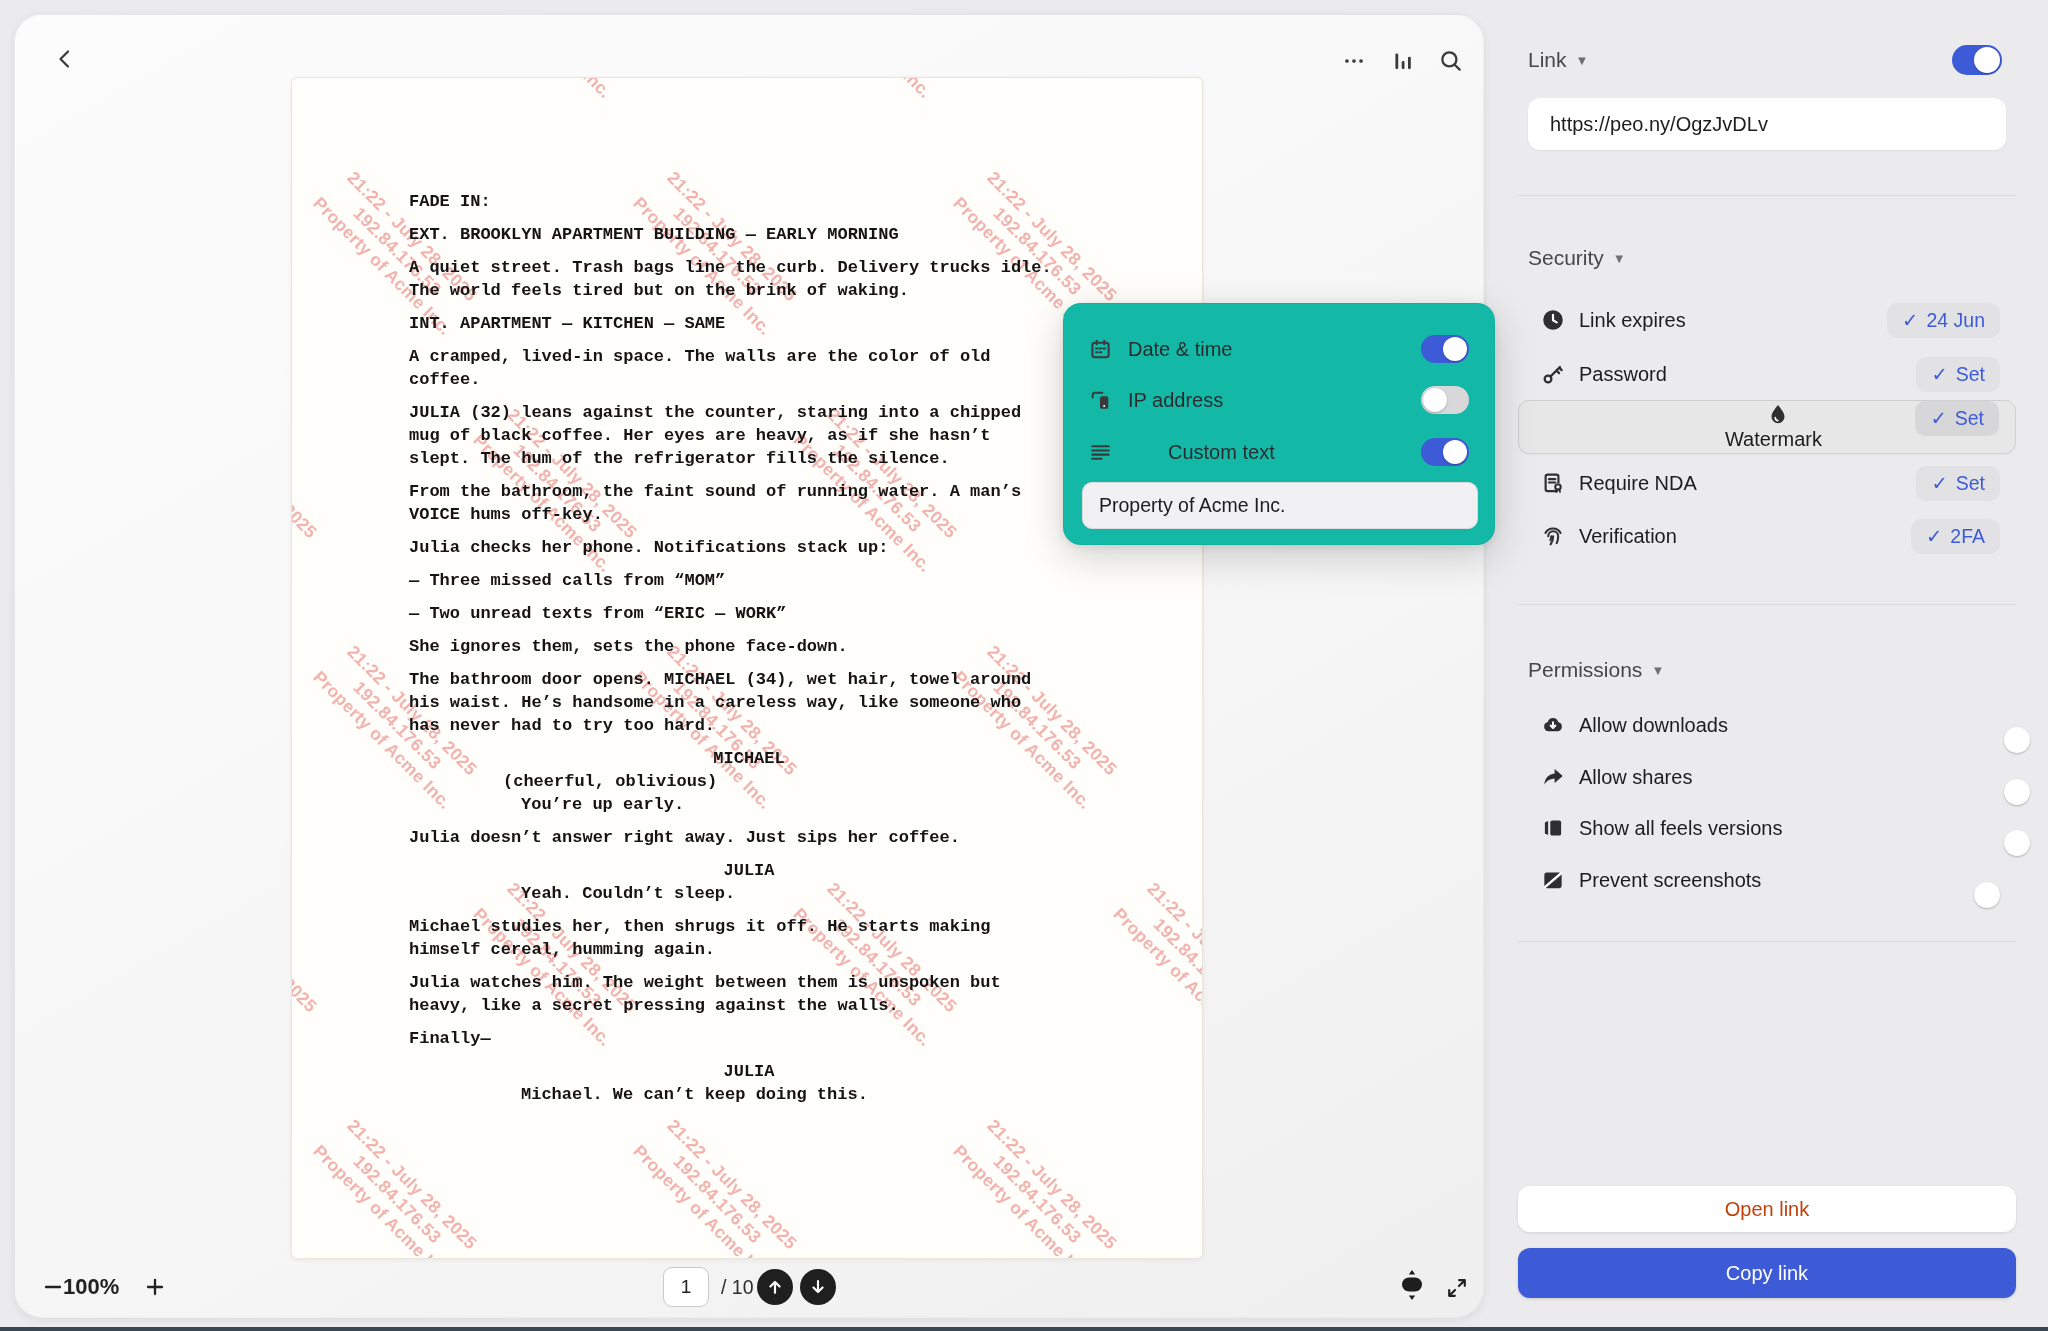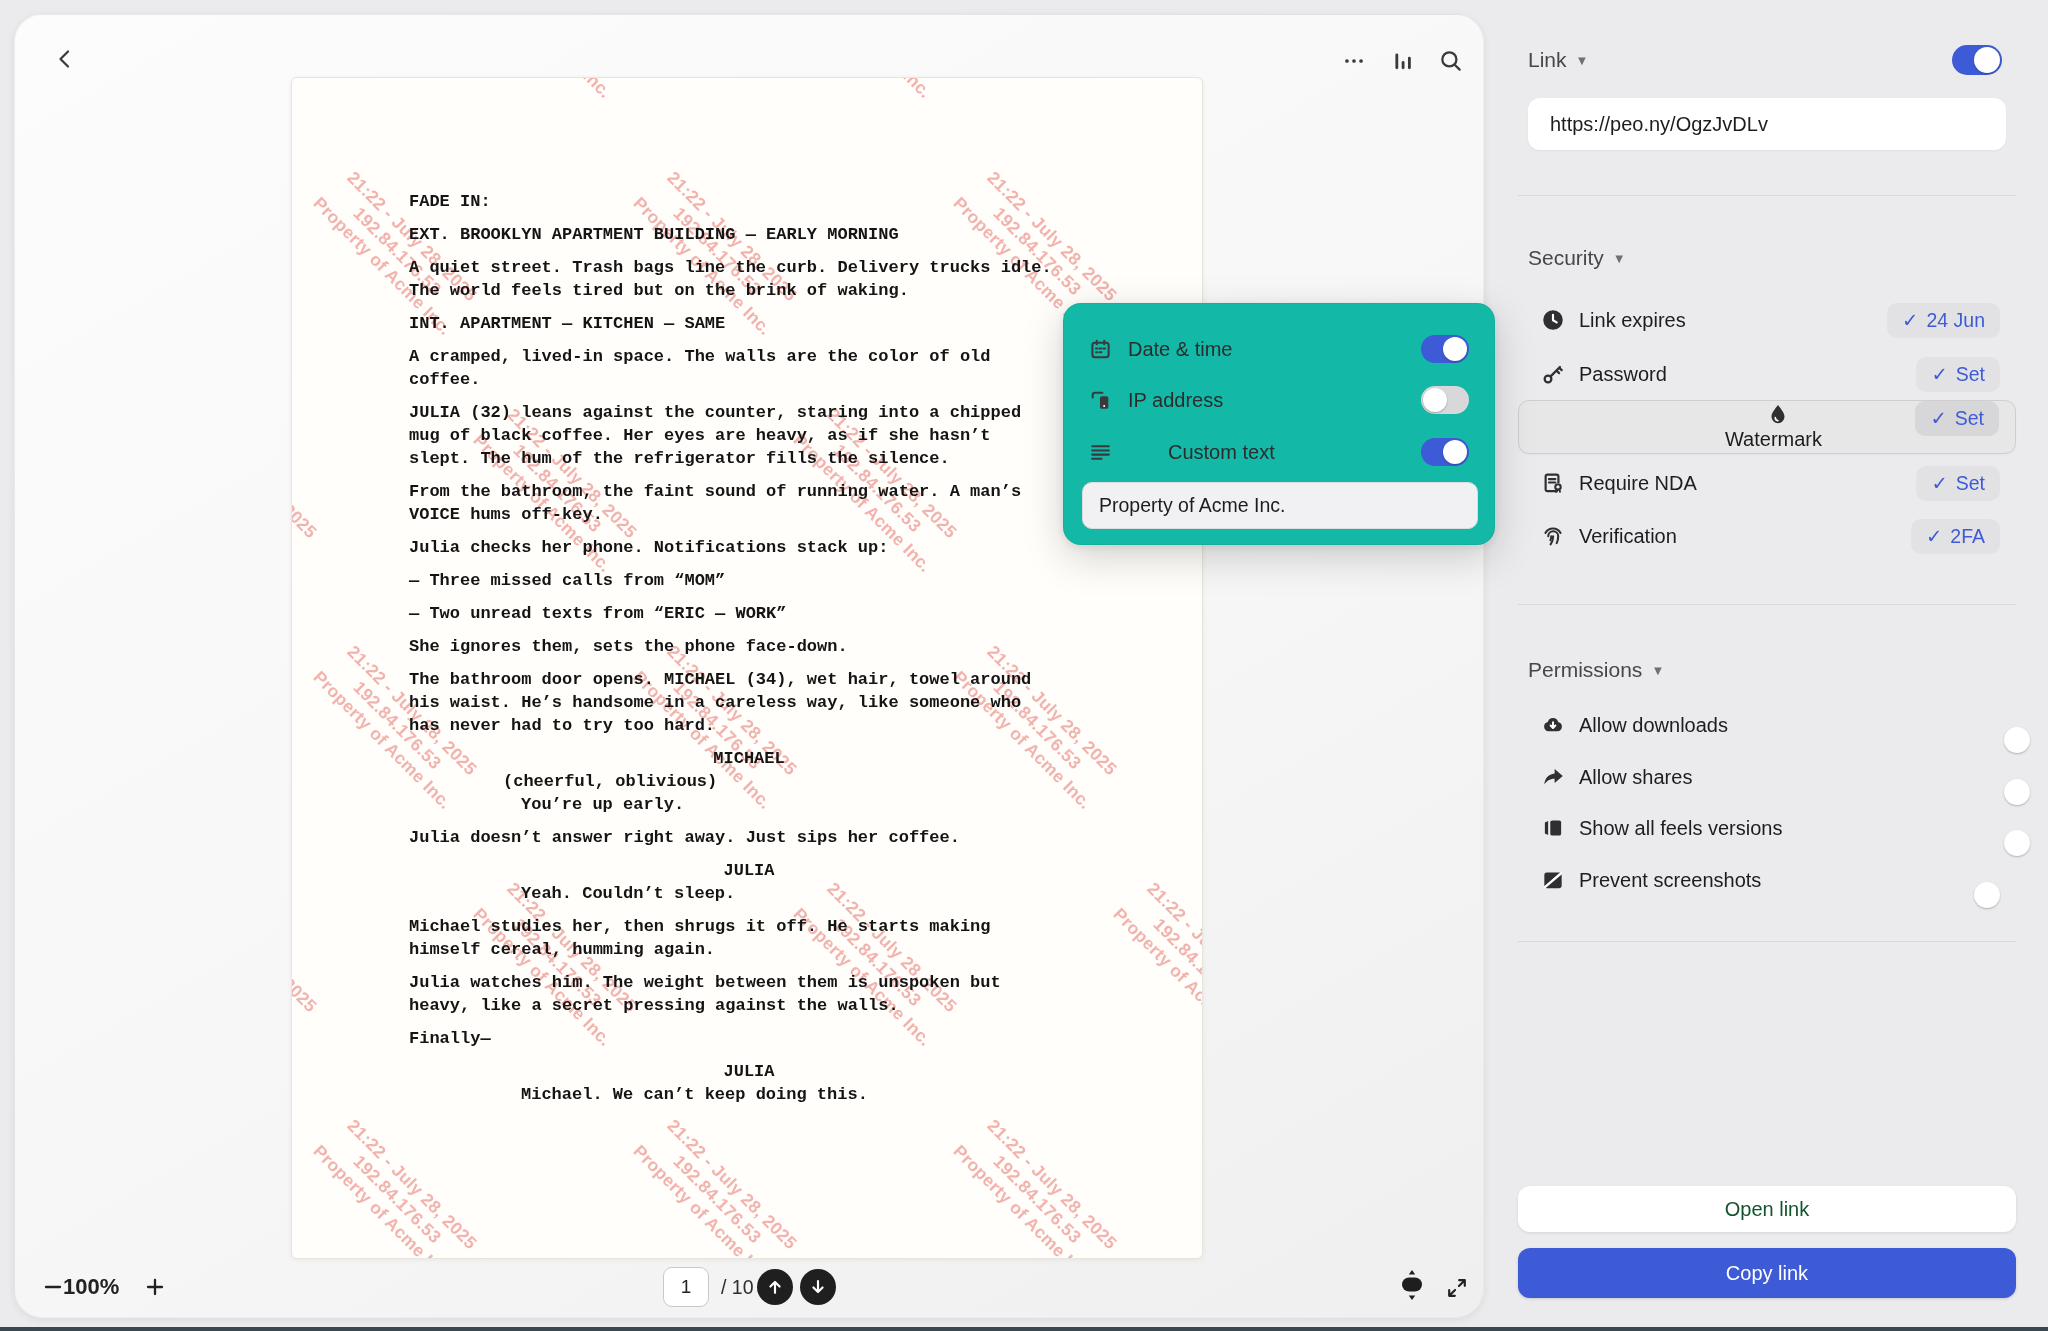--- a/index.html
+++ b/index.html
@@ -80,21 +80,21 @@
   .srow.hl .badge{background:#d7d7da;}
   .toggle{position:relative;width:50px;height:30px;border-radius:15px;background:#d8d8da;cursor:pointer;flex:none;}
   .toggle .knob{position:absolute;top:2px;left:2px;width:26px;height:26px;border-radius:50%;background:#fff;box-shadow:0 1px 2px rgba(0,0,0,.25);}
   .toggle.on{background:var(--accent);}
   .toggle.on .knob{left:auto;right:2px;}
   .toggle.abs{position:absolute;}
   .btn{
     position:absolute;left:0;width:498px;border-radius:12px;display:flex;align-items:center;justify-content:center;
     font-size:20px;font-weight:500;cursor:pointer;font-family:var(--ui-font);
   }
-  .btn.secondary{top:1186px;height:46px;background:#fff;color:#14532d;box-shadow:0 1px 3px rgba(0,0,0,.1);}
+  .btn.secondary{top:1186px;height:46px;background:#fff;color:#c2410c;box-shadow:0 1px 3px rgba(0,0,0,.1);}
   .btn.primary{top:1248px;height:50px;background:var(--accent);color:#fff;box-shadow:0 1px 3px rgba(0,0,0,.15);}
   
   .popup{
     position:absolute;left:1063px;top:303px;width:432px;height:242px;z-index:40;
     background:#14b8a6;border-radius:18px;border:1px solid rgba(0,0,0,.04);
     box-shadow:0 12px 40px rgba(0,0,0,.18),0 2px 8px rgba(0,0,0,.08);
   }
   .prow{position:absolute;left:0;width:432px;height:48px;display:flex;align-items:center;}
   .prow .ic{width:25px;height:25px;margin-left:24px;color:#3a3a3c;flex:none;display:flex;align-items:center;justify-content:center;}
   .prow .lbl{margin-left:15px;font-size:20px;color:#2c2c2e;}

